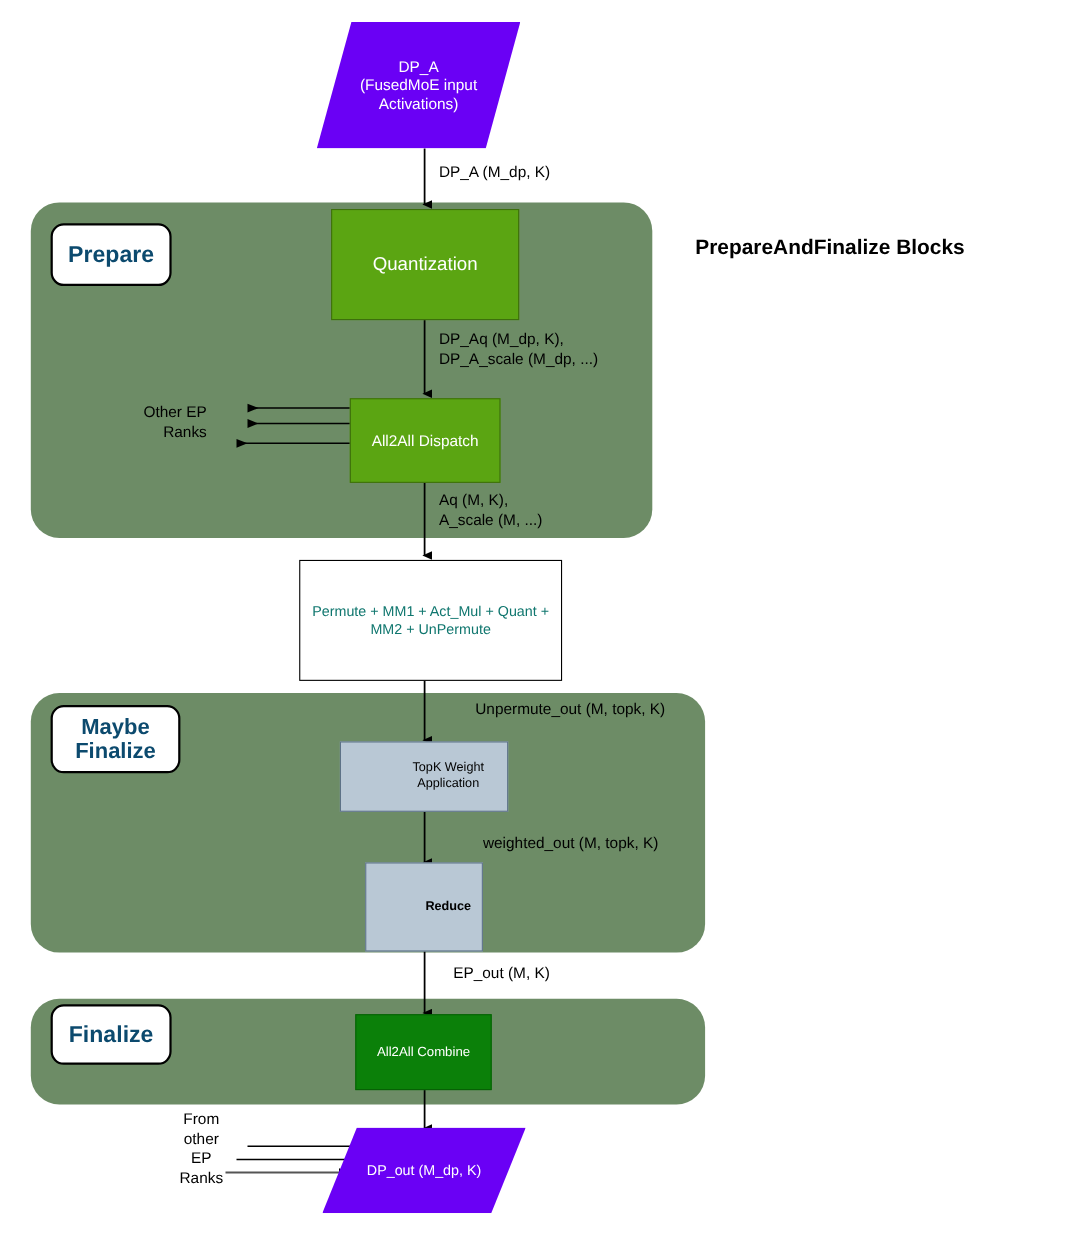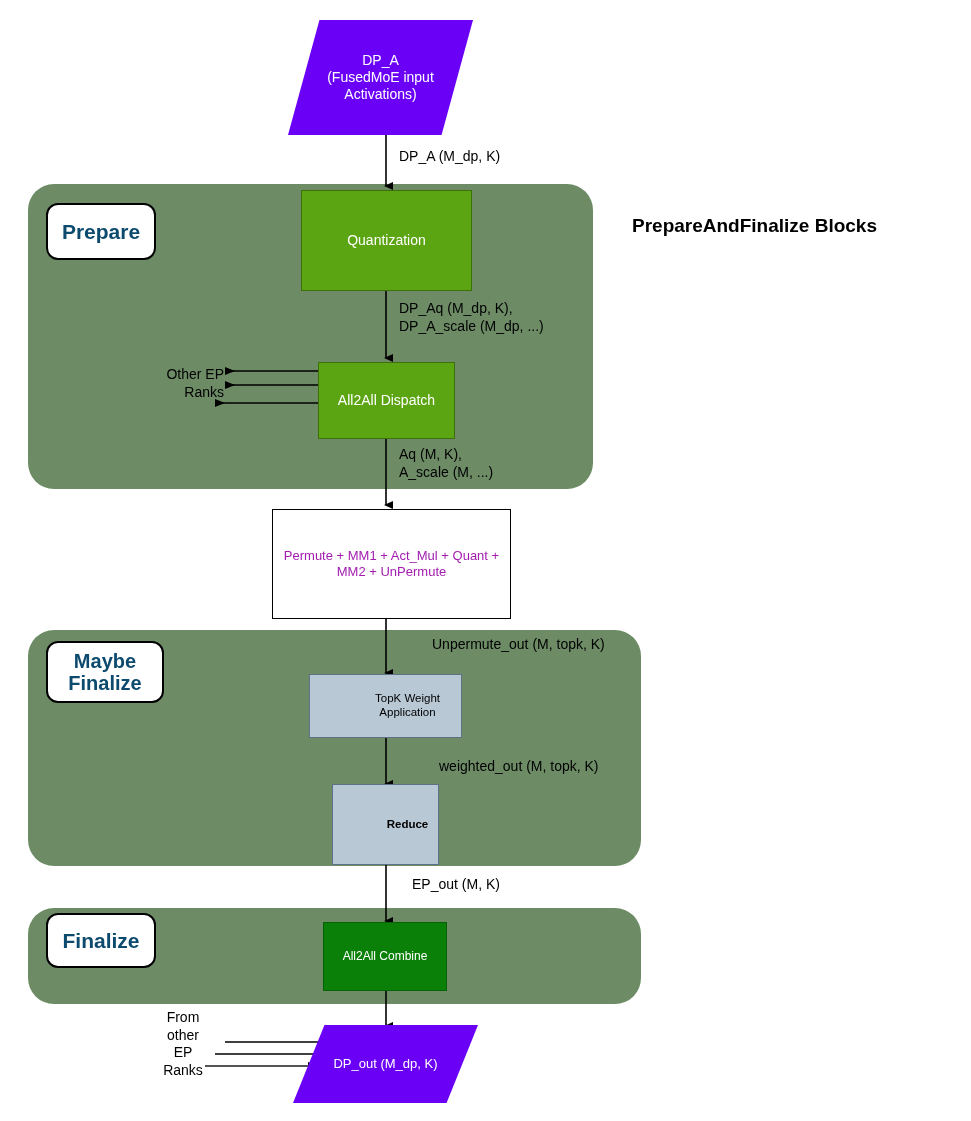--- a/index.html
+++ b/index.html
@@ -71,21 +71,21 @@
   }
   .proc.blue {
     background: #b9c8d5;
     border: 1px solid #5d7287;
     color: #000000;
     padding-left: 44px;
   }
   .proc.white {
     background: #ffffff;
     border: 1px solid #000000;
-    color: #a21caf;
+    color: #0f766e;
   }
 
   
   .para {
     position: absolute;
     background: #6a00f5;
     color: #ffffff;
     display: flex;
     align-items: center;
     justify-content: center;
@@ -168,32 +168,32 @@
   </div>
 
   <div class="heading" style="left:632px; top:215px; font-size:19px;">PrepareAndFinalize Blocks</div>
 
   <div class="lbl" style="left:399px; top:148px; font-size:14px;">DP_A (M_dp, K)</div>
 
   <div class="group-title" style="left:46px; top:203px; width:110px; height:57px; font-size:21px;">
     <span>Prepare</span>
   </div>
 
-  <div class="proc green" style="left:301px; top:190px; width:171px; height:101px; font-size:14px;">
+  <div class="proc green" style="left:301px; top:190px; width:171px; height:101px; font-size:17px;">
     <span>Quantization</span>
   </div>
 
   <div class="lbl" style="left:399px; top:300px; font-size:14px; white-space:pre;">DP_Aq (M_dp, K),
 DP_A_scale (M_dp, ...)</div>
 
   <div class="proc green" style="left:318px; top:362px; width:137px; height:77px; font-size:14px;">
     <span>All2All Dispatch</span>
   </div>
 
-  <div class="lbl right" style="left:104px; top:366px; width:120px; font-size:14px; white-space:pre;">Other EP
+  <div class="lbl right" style="left:68px; top:366px; width:120px; font-size:14px; white-space:pre;">Other EP
 Ranks</div>
 
   <div class="lbl" style="left:399px; top:446px; font-size:14px; white-space:pre;">Aq (M, K),
 A_scale (M, ...)</div>
 
   <div class="proc white" style="left:272px; top:509px; width:239px; height:110px; font-size:13px;">
     <span style="white-space:pre;">Permute + MM1 + Act_Mul + Quant +
 MM2 + UnPermute</span>
   </div>
 

